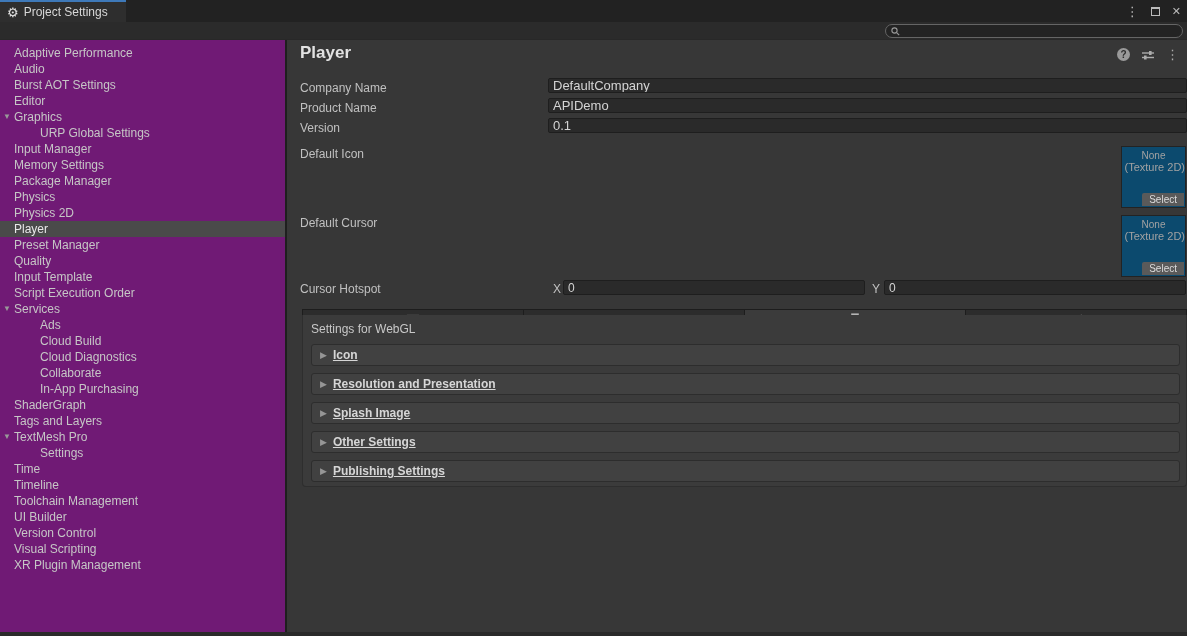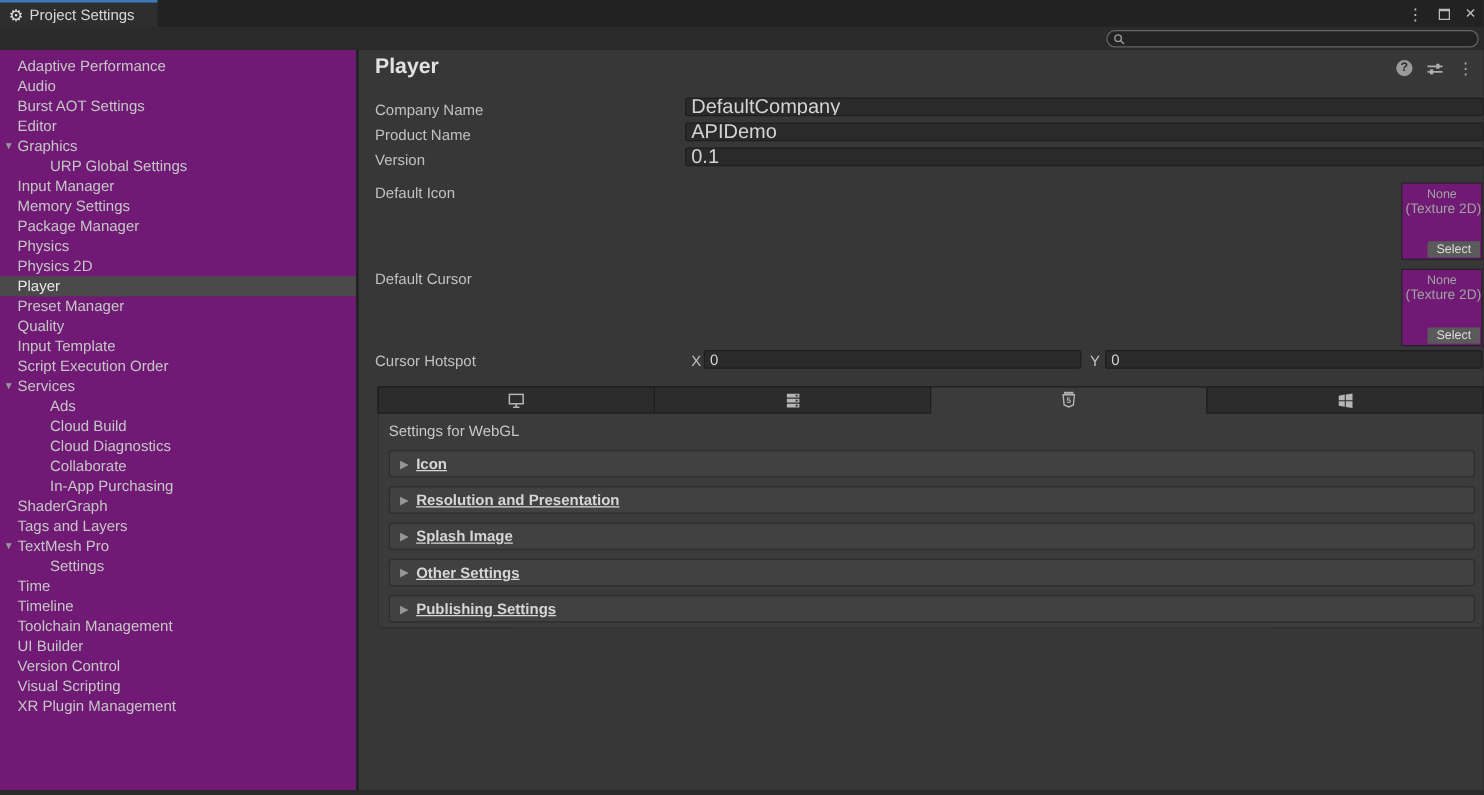--- a/index.html
+++ b/index.html
@@ -38,44 +38,44 @@
   .main { position:absolute; left:287px; top:40px; width:900px; height:592px; background:#373737; }
 
   .page-title { position:absolute; left:13px; top:3px; font-size:17px; font-weight:bold; color:#e2e2e2; }
   .hdr-icons { position:absolute; right:8px; top:8px; display:flex; align-items:center; gap:11px; }
   .help-circ { width:13px; height:13px; border-radius:50%; background:#9a9a9a; color:#2d2d2d; font-size:10px;
                font-weight:bold; text-align:center; line-height:13px; }
   .kebab2 { color:#adadad; font-size:13px; line-height:1; }
 
   .fld-label { position:absolute; left:13px; color:#c0c0c0; font-size:12px; }
   .txt-input { position:absolute; left:261px; width:639px; height:15px; background:#2a2a2a; border:1px solid #1e1e1e;
-               border-radius:2px; color:#d4d4d4; font-size:16px; font-family:"Liberation Sans",sans-serif;
+               border-radius:2px; color:#d4d4d4; font-size:13px; font-family:"Liberation Sans",sans-serif;
                padding:0 4px; outline:none; }
 
-  .tex-box { position:absolute; left:834px; width:65px; height:62px; background:#701a75; border:1px solid #232323; }
+  .tex-box { position:absolute; left:834px; width:65px; height:62px; background:#0c4a6e; border:1px solid #232323; }
   .tex-line1 { display:block; text-align:center; margin-top:3px; color:#a2a2a2; font-size:10px; }
   .tex-line2 { display:block; text-align:right; color:#a2a2a2; font-size:11px; }
   .tex-select { position:absolute; right:1px; bottom:1px; background:#5a5a5a; color:#dcdcdc; font-size:10px;
                 padding:0 7px; height:13px; line-height:13px; border-radius:2px 0 0 0; cursor:default; }
 
   .axis-label { position:absolute; color:#c0c0c0; font-size:12px; }
   .axis-input { position:absolute; width:302px; height:15px; background:#2a2a2a; border:1px solid #1e1e1e;
                 border-radius:2px; color:#d4d4d4; font-size:12px; font-family:"Liberation Sans",sans-serif;
                 padding:0 4px; outline:none; }
 
   
   .ptabs { position:absolute; left:15px; top:269px; width:885px; height:22px; display:flex; }
   .ptab { flex:1; background:#2c2c2c; border:1px solid #1d1d1d; border-right-width:0;
           display:flex; align-items:center; justify-content:center; cursor:default; }
   .ptab:last-child { border-right-width:1px; }
   .ptab.selected { background:#3b3b3b; border-bottom-color:#3b3b3b; }
   .ptab svg { display:block; }
 
   
-  .panel { position:absolute; left:15px; top:291px; width:885px; height:172px; background:#3b3b3b;
+  .panel { position:absolute; left:15px; top:275px; width:885px; height:172px; background:#3b3b3b;
            border:1px solid #2e2e2e; border-top:none; border-radius:0 0 4px 4px;text-align:center; }
   .panel-title { position:absolute; left:8px; top:7px; color:#c8c8c8; font-size:12px; }
   .sections { position:absolute; left:8px; top:29px; width:869px; }
   .section-bar { position:relative; height:22px; margin-bottom:7px; background:#414141; border:1px solid #2d2d2d;
                  border-radius:3px; display:flex; align-items:center; cursor:default; }
   .section-bar .tri { color:#969696; font-size:9px; margin:0 6px 0 8px; }
   .section-bar .sec-label { color:#d6d6d6; font-size:12px; font-weight:bold;text-decoration:underline; }
 
   .bottom-strip { position:absolute; left:0; bottom:0; width:1187px; height:4px; background:#2a2a2a; }
 </style>

